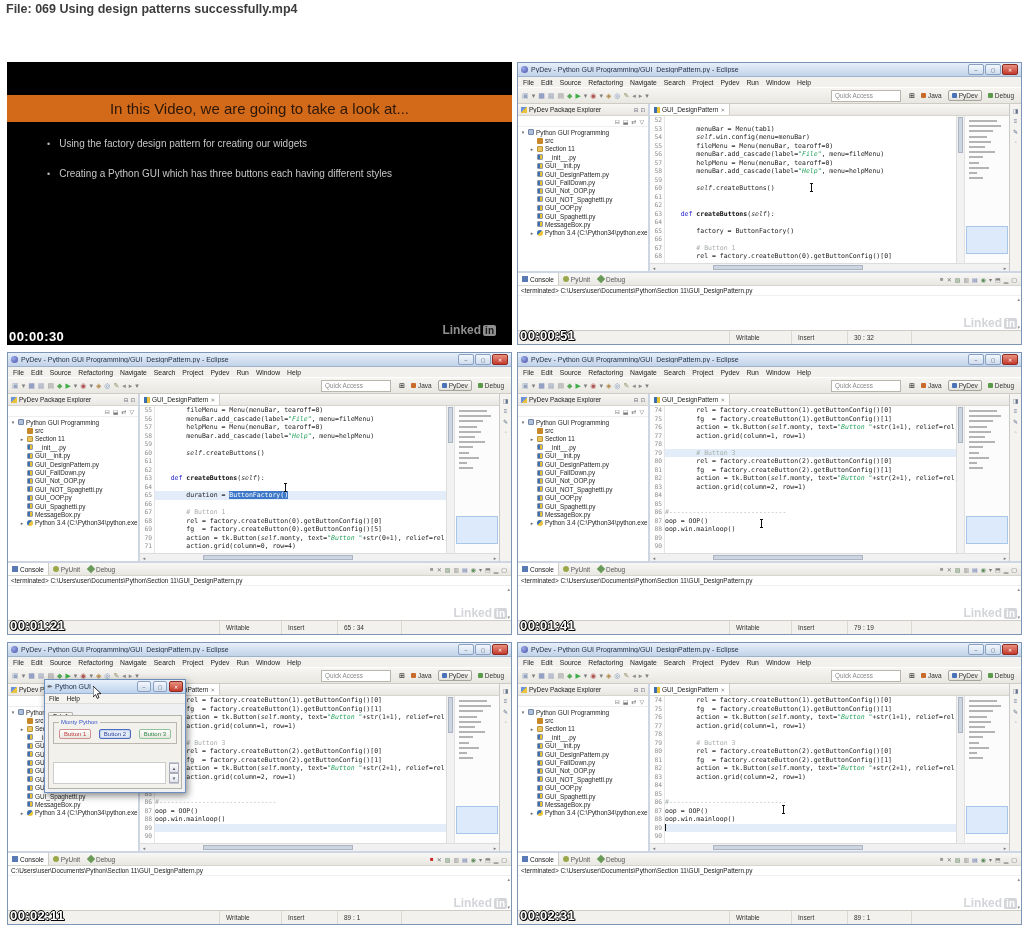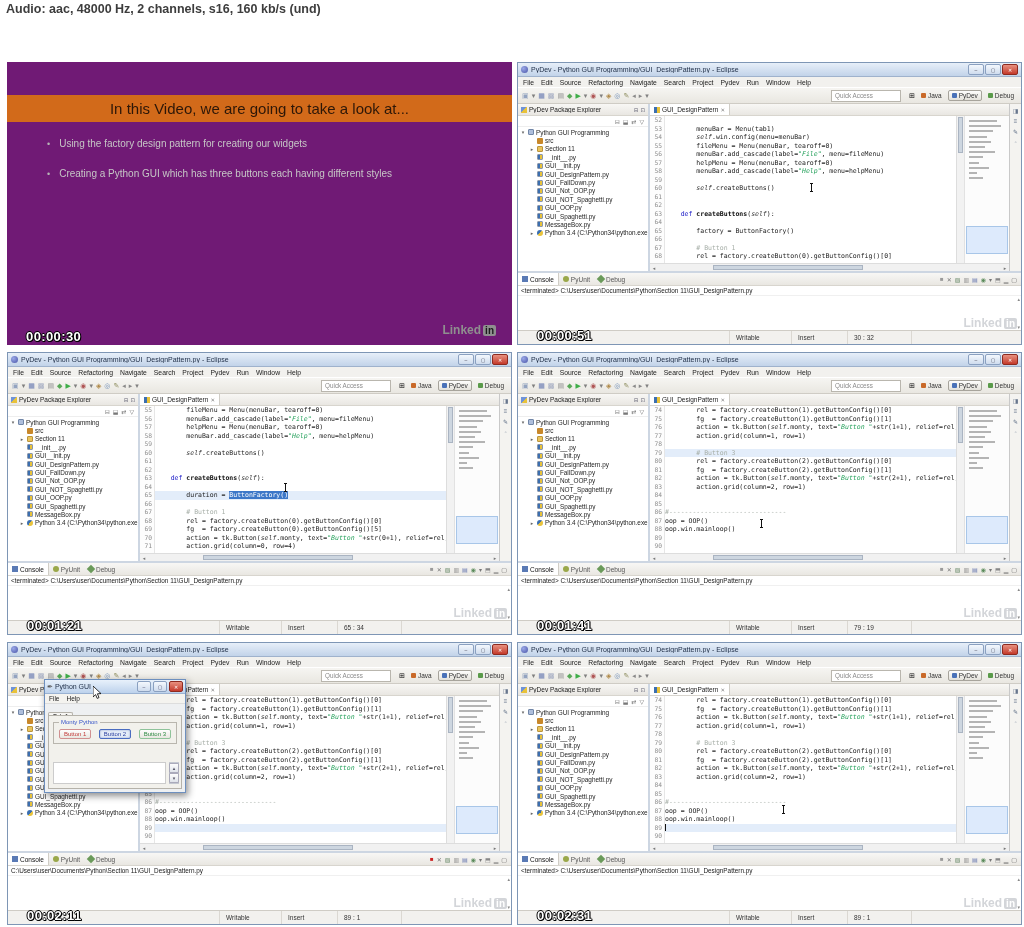--- a/index.html
+++ b/index.html
@@ -2,30 +2,30 @@
 <html><head>
 <meta charset="utf-8">
 <style>
   html,body{margin:0;padding:0;background:#fff;width:1024px;height:927px;overflow:hidden;
     font-family:"Liberation Sans",sans-serif;}
   .header{padding:2px 6px 0;font:bold 12.5px/14px "Liberation Sans",sans-serif;color:#3d3d3d;height:58px}
   .grid{display:grid;grid-template-columns:505px 505px;column-gap:5px;row-gap:7px;padding:0 7px;margin-top:2px}
   .cell{position:relative;width:505px;height:283px;overflow:hidden}
 
   
-  .slide{position:absolute;inset:0;background:#701a75;overflow:hidden}
+  .slide{position:absolute;inset:0;background:#000000;overflow:hidden}
   .banner{position:absolute;left:0;right:0;top:33px;height:27px;color:#2d1708;
     font-size:15px;display:flex;align-items:center;justify-content:center}
   .bullets{position:absolute;left:40px;top:76px;color:#c6c6c6;font-size:10px;
     display:flex;flex-direction:column;gap:18px}
   .bullet{display:flex;gap:9px;align-items:flex-start}
   .bdot{color:#b5b5b5;font-size:9px;line-height:12px}
 
   
-  .tstamp{position:absolute;left:19px;bottom:1px;font:bold 13px "Liberation Sans",sans-serif;color:#fff;
+  .tstamp{position:absolute;left:2px;bottom:1px;font:bold 13px "Liberation Sans",sans-serif;color:#fff;
     text-shadow:-1px 0 0 #000,1px 0 0 #000,0 -1px 0 #000,0 1px 0 #000,1px 1px 0 #000;z-index:40;letter-spacing:.4px}
   .wm{position:absolute;font:bold 12px "Liberation Sans",sans-serif;z-index:39;display:flex;align-items:center;gap:2px}
   .slide-wm{right:16px;bottom:8px;color:#8f8f8f}
   .slide-wm .wmin{background:#8f8f8f;color:#1b1b1b;border-radius:2px;padding:0 2px;font-size:10px;font-weight:bold}
   .ide-wm{right:4px;bottom:14px;color:#d3d5d9}
   .ide-wm .wmin{background:#d3d5d9;color:#fff;border-radius:2px;padding:0 2px;font-size:10px;font-weight:bold}
 
   
   .ide{position:absolute;inset:0;border:1px solid #7e96b5;background:#f2f1ee;display:flex;flex-direction:column;
     font-family:"Liberation Sans",sans-serif}
@@ -153,21 +153,21 @@
 
   .ibeam{position:absolute;z-index:60;width:5px;height:9px}
   .ibeam::before{content:"";position:absolute;left:2px;top:1px;bottom:1px;width:1px;background:#111}
   .ibeam::after{content:"";position:absolute;left:1px;right:1px;top:0;height:1px;background:#111;box-shadow:0 8px 0 #111}
   .acursor{position:absolute;z-index:70}
 </style>
 </head>
 <body>
 
 <div class="header">
-  <div>Audio: aac, 48000 Hz, 2 channels, s16, 160 kb/s (und)</div>
+  <div>File: 069 Using design patterns successfully.mp4</div>
 </div>
 
 <div class="grid">
 
   <div class="cell">
     <div class="slide">
       <div class="banner" style="background: rgb(210, 106, 26);">In this Video, we are going to take a look at...</div>
       <div class="bullets">
         <div class="bullet">
           <span class="bdot">•</span>

